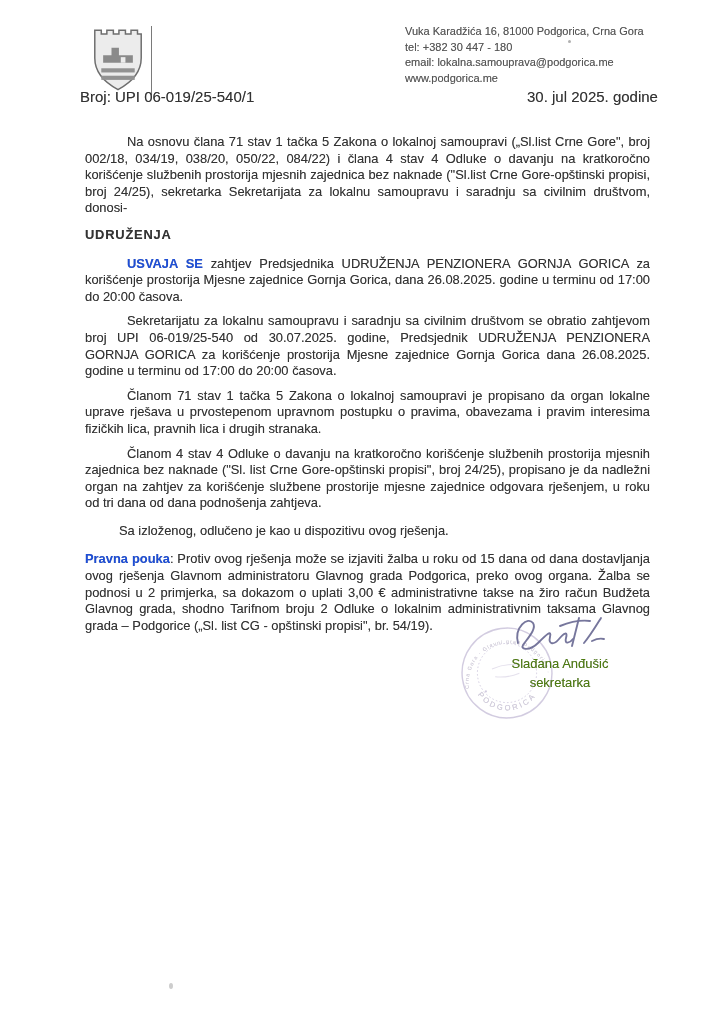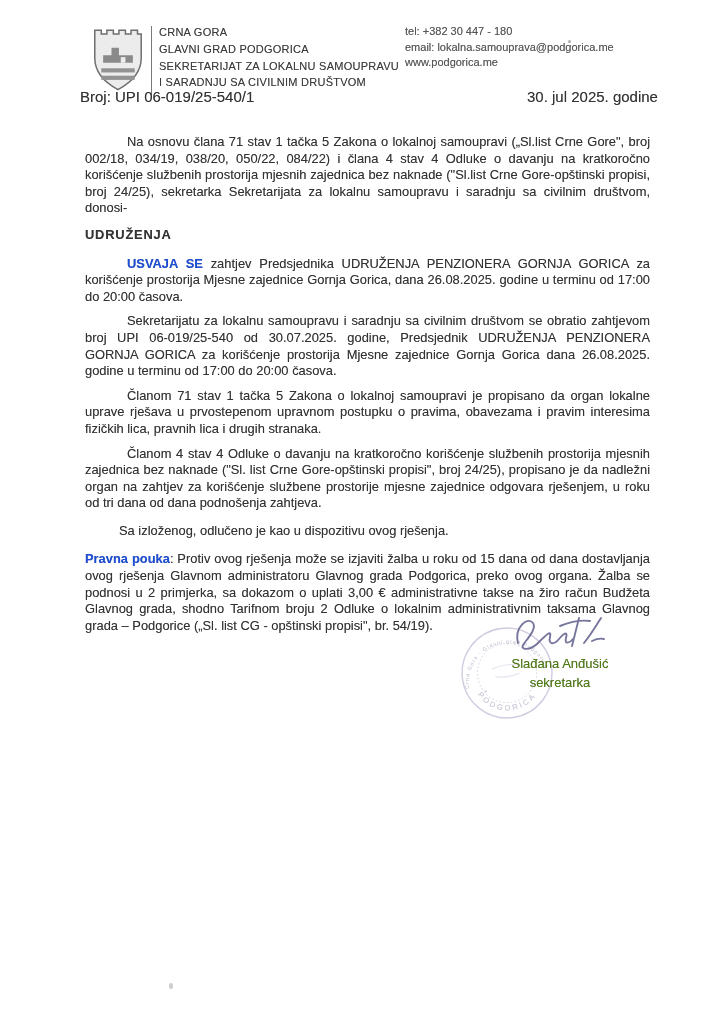--- a/index.html
+++ b/index.html
@@ -47,28 +47,23 @@
   <svg class="coat" viewBox="0 0 56 74" aria-hidden="true">
     <path d="M3 13 L3 6 L10 6 L10 10 L16 10 L16 6 L23 6 L23 10 L29 10 L29 6 L36 6 L36 10 L42 10 L42 6 L49 6 L49 10 L53 10 L53 13 L53 36 C53 52 43 62 28 70 C13 62 3 52 3 36 Z" fill="#ececec" stroke="#6e6e6e" stroke-width="1.6"></path>
     <path d="M12 41 L12 33 L21 33 L21 25 L29 25 L29 33 L44 33 L44 41 Z" fill="#8a8a8a"></path>
     <rect x="31" y="35" width="5" height="6" fill="#ececec"></rect>
     <rect x="10" y="47" width="36" height="4.5" fill="#929292"></rect>
     <rect x="10" y="55" width="36" height="4.5" fill="#929292"></rect>
   </svg>
 
   <div class="hdr-divider"></div>
 
-  <div class="org">
-    <div>CRNA GORA</div>
-    <div>GLAVNI GRAD PODGORICA</div>
-    <div>SEKRETARIJAT ZA LOKALNU SAMOUPRAVU</div>
-    <div>I SARADNJU SA CIVILNIM DRUŠTVOM</div>
-  </div>
 
   <div class="contact">
+    <div>Vuka Karadžića 16, 81000 Podgorica, Crna Gora</div>
     <div>tel: +382 30 447 - 180</div>
     <div>email: lokalna.samouprava@podgorica.me</div>
     <div>www.podgorica.me</div>
   </div>
 
   <div class="doc-number">Broj: UPI 06-019/25-540/1</div>
   <div class="date">30. jul 2025. godine</div>
 
   <main class="body">
     <p class="ind mb10">Na osnovu člana 71 stav 1 tačka 5 Zakona o lokalnoj samoupravi („Sl.list Crne Gore", broj  002/18, 034/19, 038/20, 050/22, 084/22) i člana 4 stav 4  Odluke o davanju na kratkoročno korišćenje službenih prostorija mjesnih zajednica bez naknade ("Sl.list Crne Gore-opštinski propisi, broj 24/25), sekretarka Sekretarijata za lokalnu samoupravu i saradnju sa civilnim društvom, donosi-</p>

